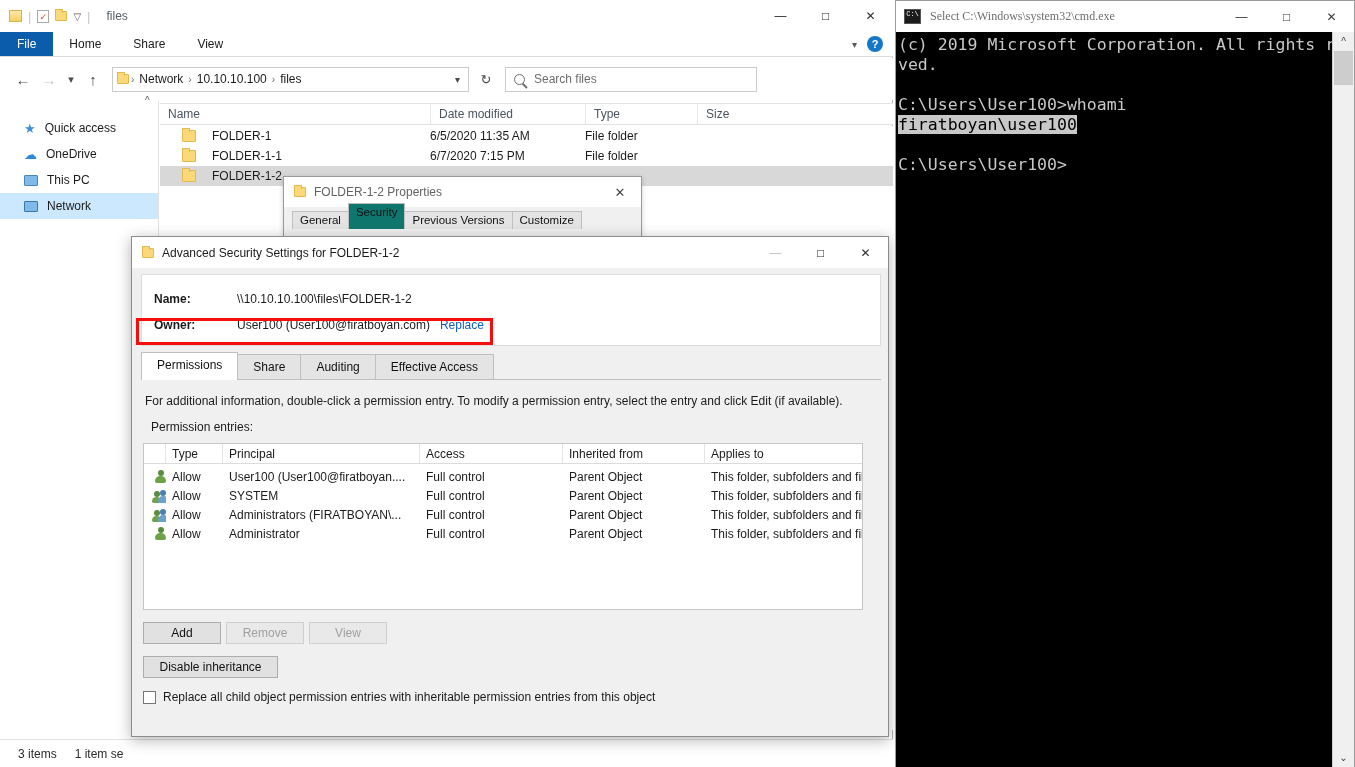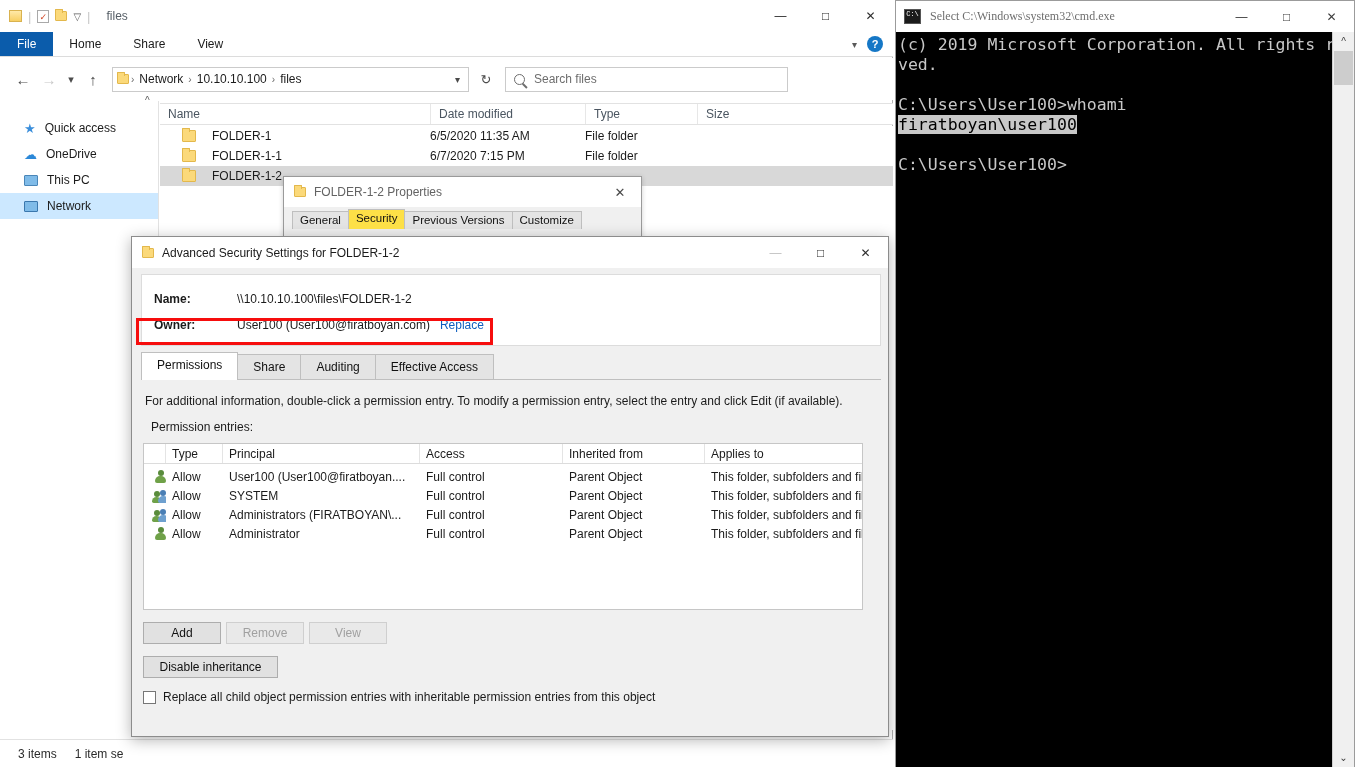--- a/index.html
+++ b/index.html
@@ -71,21 +71,21 @@
     display: flex; align-items: center; padding: 0 4px; gap: 2px;
   }
   .crumb { font-size: 12px; color: #1b1b1b; padding: 0 3px; }
   .crumb-sep { color: #6b6b6b; font-size: 10px; }
   .addr-chev { margin-left: auto; color: #4a4a4a; font-size: 10px; padding-right: 4px; }
   .refreshbtn {
     width: 28px; height: 25px; margin-left: 3px; border: 1px solid transparent;
     display: flex; align-items: center; justify-content: center; color: #4c4c4c; font-size: 13px;
   }
   .searchbox {
-    width: 283px; height: 25px; margin-left: 5px; border: 1px solid #cbcbcb;
+    width: 252px; height: 25px; margin-left: 5px; border: 1px solid #cbcbcb;
     background: #ffffff; display: flex; align-items: center; padding: 0 8px; gap: 9px;
   }
   .searchtxt { color: #6d6d6d; font-size: 12px; }
 
   
   .colhead {
     position: absolute; left: 160px; top: 103px; width: 733px; height: 22px;
     border-bottom: 1px solid #e2e2e2; border-top: 1px solid #e2e2e2;
     background: #ffffff; display: flex; align-items: center;
   }
@@ -139,21 +139,21 @@
   .prop-title {
     height: 30px; background: #ffffff; display: flex; align-items: center; padding-left: 10px; gap: 8px;
   }
   .prop-title-text { font-size: 12px; color: #636363; }
   .prop-close { margin-left: auto; width: 42px; height: 30px; display: flex; align-items: center; justify-content: center; color: #4a4a4a; font-size: 13px; }
   .prop-tabs { display: flex; align-items: flex-end; padding-left: 8px; height: 22px; gap: 0; }
   .ptab {
     font-size: 11.5px; color: #111; padding: 2px 7px 3px 7px; border: 1px solid #bfbfbf; border-bottom: none;
     background: #e4e4e4; margin-right: -1px;
   }
-  .ptab.active { background: #fde047; padding-bottom: 5px; position: relative; z-index: 2; }
+  .ptab.active { background: #0f766e; padding-bottom: 11px; position: relative; z-index: 2; }
 
   
   #advdlg {
     position: absolute; left: 131px; top: 236px; width: 758px; height: 501px;
     background: #f0f0f0; border: 1px solid #8c8c8c;
     box-shadow: 0 3px 14px rgba(0,0,0,0.30);
   }
   .adv-title { height: 31px; background: #ffffff; display: flex; align-items: center; padding-left: 10px; gap: 8px; }
   .adv-title-text { font-size: 12px; color: #1b1b1b; }
   .adv-wc { margin-left: auto; display: flex; height: 31px; }

